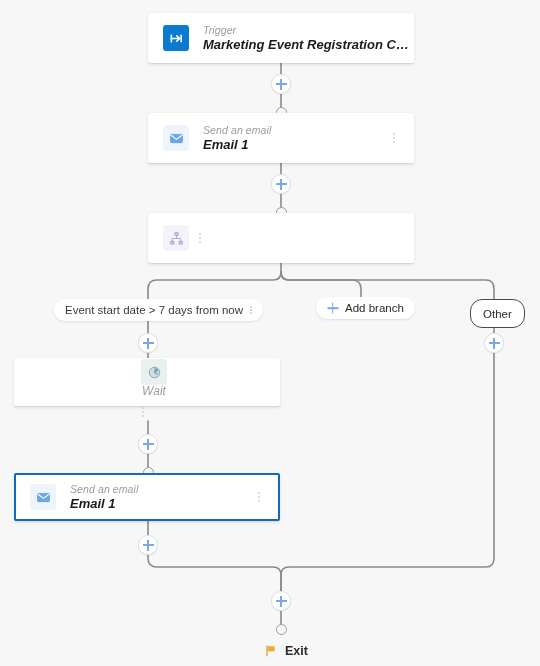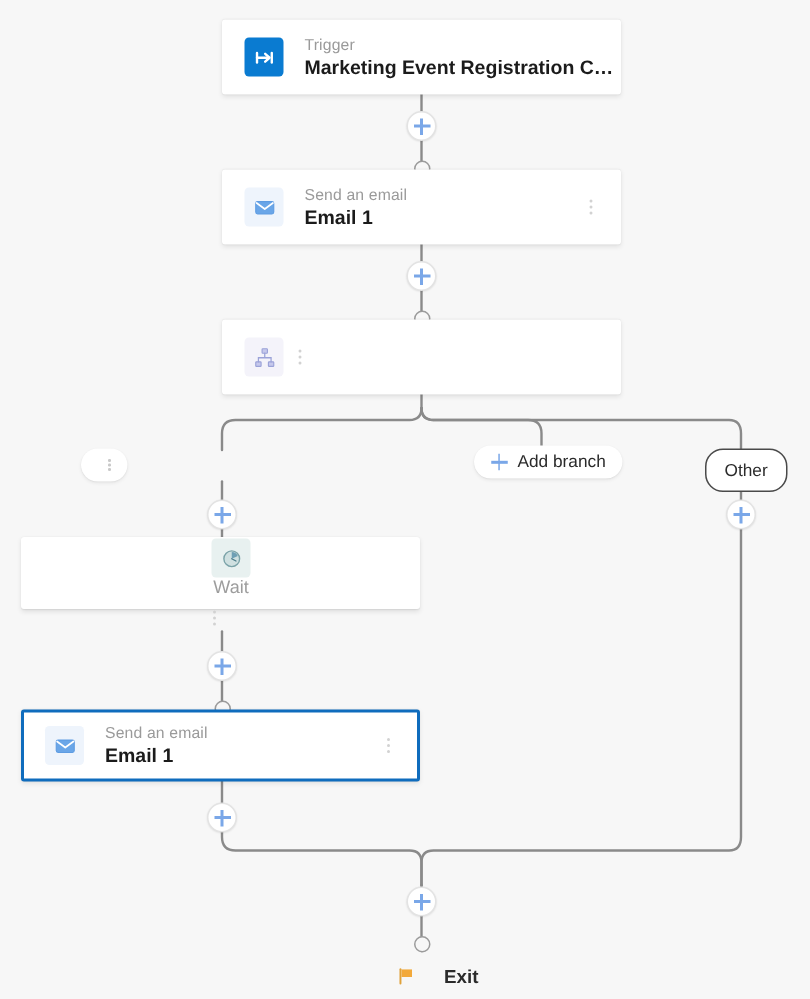--- a/index.html
+++ b/index.html
@@ -32,20 +32,21 @@
   
   .node {
     position: absolute;
     background: #ffffff;
     border: 1px solid #ffffff;
     border-radius: 2px;
     box-sizing: border-box;
     display: flex;
     align-items: center;
     box-shadow: 0 0.3px 0.9px rgba(0,0,0,0.07), 0 1.6px 3.6px rgba(0,0,0,0.09);
+    font-style: italic;
   }
   .node.selected {
     border: 2px solid #0f6cbd;
     box-shadow: 0 0.3px 0.9px rgba(0,0,0,0.06), 0 1.6px 3.6px rgba(0,0,0,0.08);
   }
   .node-icon {
     width: 26px;
     height: 26px;
     border-radius: 3px;
     margin-left: 14px;
@@ -193,21 +194,21 @@
     height: 29px;
     border-radius: 12px;
     padding: 0 12px;
   }
 
   
   .exit {
     position: absolute;
     display: flex;
     align-items: center;
-    gap: 18px;
+    gap: 7px;
     text-align: right;
   }
   .exit-flag {
     width: 15px;
     height: 15px;
     display: flex;
     align-items: center;
     justify-content: center;
   }
   .exit-label {
@@ -295,20 +296,21 @@
       </svg>
     </div>
     <div class="kebab">
       <i></i>
         <i></i>
         <i></i>
     </div>
   </div>
 
   <div class="chip" style="left:54px; top:299px;">
+    <span>Event start date &gt; 7 days from now</span>
     <span class="chip-kebab">
       <i></i>
         <i></i>
         <i></i>
     </span>
   </div>
 
   <div class="chip add-branch" style="left:316px; top:297px;text-align:center;">
     <span class="plus-glyph"></span>
     <span>Add branch</span>

